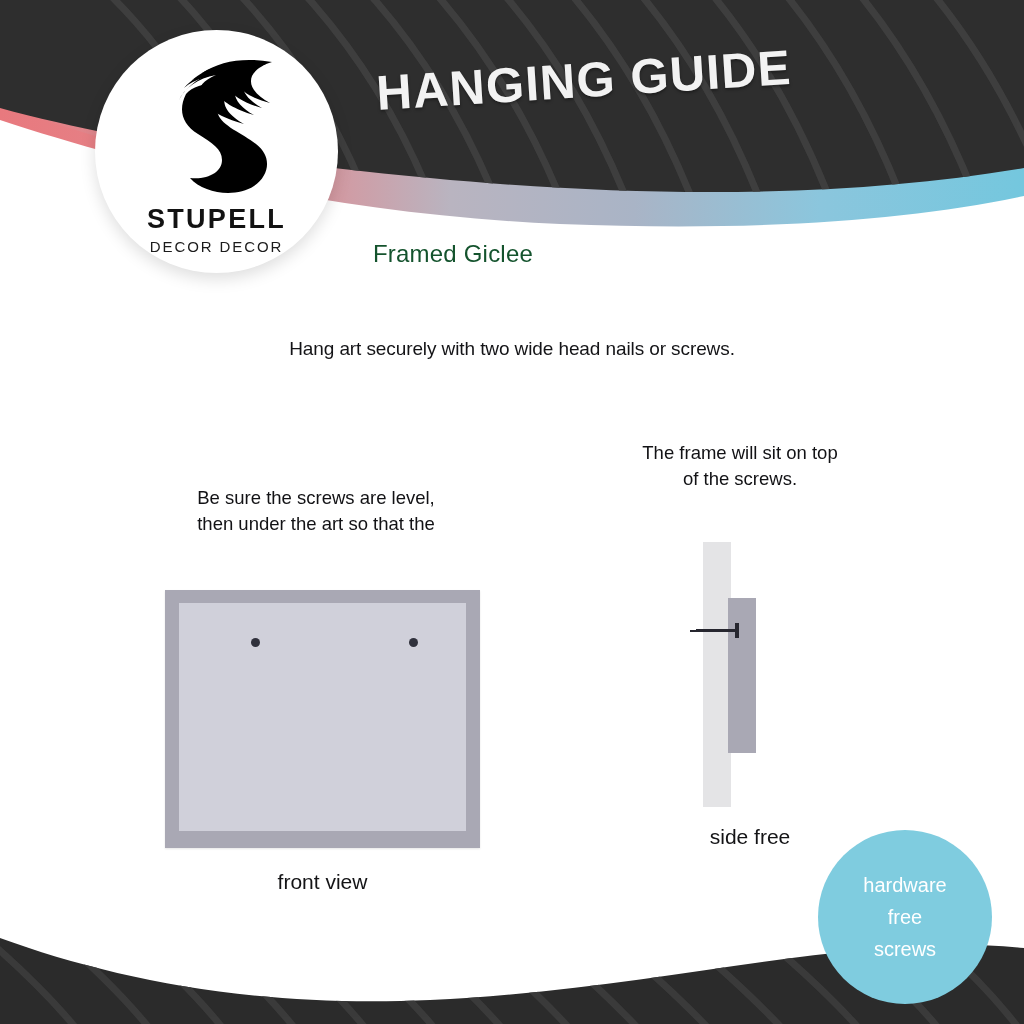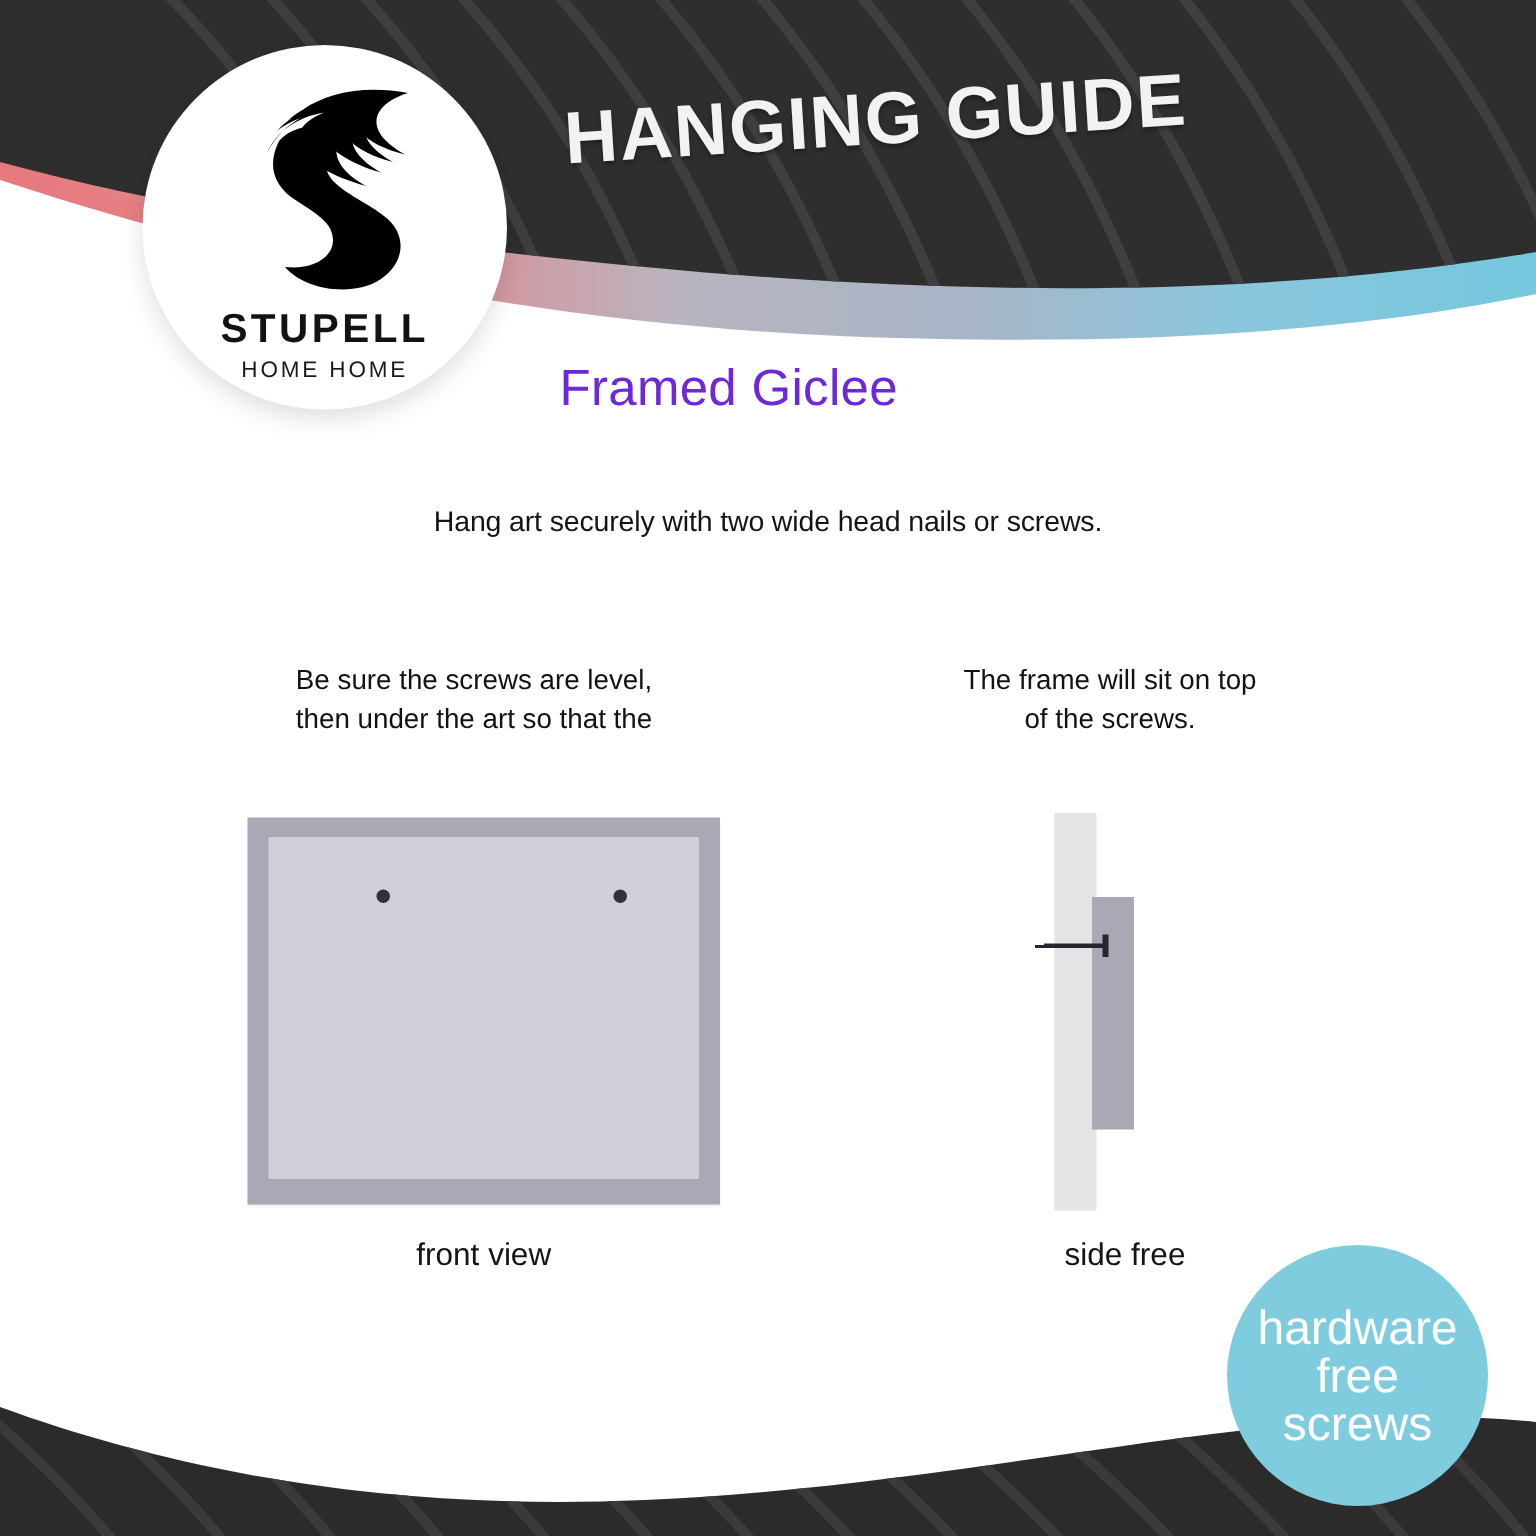--- a/index.html
+++ b/index.html
@@ -75,23 +75,23 @@
     transform: rotate(-3.6deg);
     text-shadow: 0 2px 3px rgba(0,0,0,0.35);
     white-space: nowrap;
   }
 
   
   #product-title {
     position: absolute;
     left: 373px; top: 240px;
     z-index: 25;
-    font-size: 34px;
+    font-size: 24px;
     font-weight: 400;
-    color: #6d28d9;
+    color: #14532d;
     letter-spacing: 0.2px;
     white-space: nowrap;
   }
 
   
   #main-instruction {
     position: absolute;
     left: 0; right: 0;
     top: 338px;
     text-align: center;
@@ -106,21 +106,21 @@
   #diagrams {
     position: absolute;
     left: 0; top: 440px;
     width: 1024px;
     z-index: 20;
   }
   .diagram-col {
     position: absolute;
     top: 0;
   }
-  #col-front { left: 150px; width: 360px; }
+  #col-front { left: 150px; width: 360px; margin-top: 45px; }
   #col-side  { left: 590px; width: 300px; }
 
   .diagram-caption-top {
     text-align: center;
     font-size: 18.5px;
     line-height: 26px;
     color: #121215;
     font-weight: 500;
   }
   #col-front .diagram-caption-top { width: 300px; margin-left: 16px; }
@@ -210,21 +210,21 @@
     left: 818px; top: 830px;
     width: 174px; height: 174px;
     border-radius: 50%;
     background: #7fccdf;
     z-index: 40;
     display: flex;
     flex-direction: column;
     align-items: center;
     justify-content: center;
     color: #ffffff;
-    font-size: 32px;
+    font-size: 20px;
     line-height: 32px;
     font-weight: 400;
   }
   #hardware-badge span { display: block; text-align: center; }
 </style>
 </head>
 <body>
 
 <div id="page">
 
@@ -311,21 +311,21 @@
         <path d="M36,28 C54,13 80,7 110,12 C99,16 92,21 88,28
                  C84,39 92,48 106,56 C90,52 76,44 72,35
                  C69,28 76,21 88,18 C68,19 48,22 36,28 Z"></path>
         <path d="M46,21 C64,9 88,5 116,10 C106,13 99,18 96,24
                  C92,34 100,43 114,51 C98,47 85,40 81,31
                  C78,25 85,19 96,16 C78,16 58,17 46,21 Z"></path>
       </g>
     </svg>
     <div id="logo-wordmark">
       <span class="brand">STUPELL</span>
-      <span class="tagline">HOME HOME</span>
+      <span class="tagline">DECOR DECOR</span>
     </div>
   </div>
 
   <div id="header-title">HANGING GUIDE</div>
 
   <div id="product-title">Framed Giclee</div>
 
   <div id="main-instruction">Hang art securely with two wide head nails or screws.</div>
 
   <div id="diagrams">

